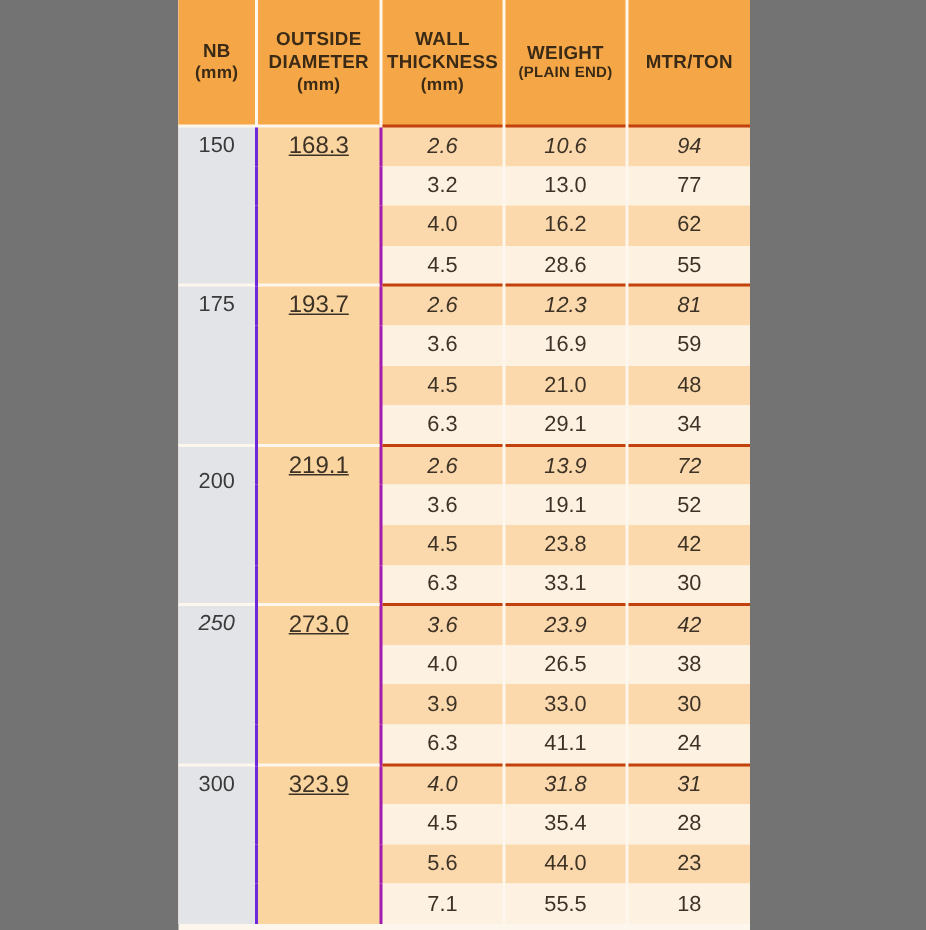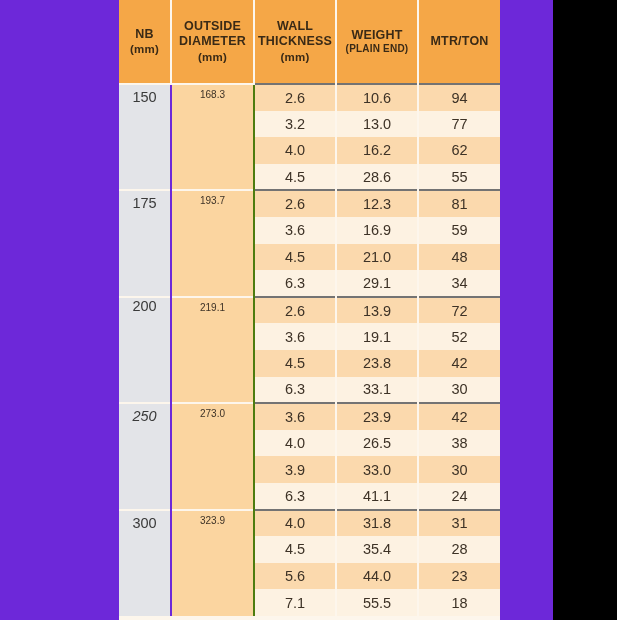--- a/index.html
+++ b/index.html
@@ -2,23 +2,23 @@
 <html><head>
 <meta charset="utf-8">
 <style>
   html, body {
     margin: 0;
     padding: 0;
     background: #000000;
   }
   #page {
     position: relative;
-    width: 553px;
+    width: 617px;
     height: 620px;
-    background: #6d28d9;
+    background: #737373;
     overflow: hidden;
     font-family: "Liberation Sans", sans-serif;
   }
   #table-wrap {
     position: absolute;
     left: 119px;
     top: 0px;
     width: 381px;
     height: 620px;
     background: #fdf6ec;
@@ -72,34 +72,36 @@
 
   td.nb {
     background: #e3e4e8;
     color: #3a3a3a;
     font-size: 14.5px;
     border-right: 2px solid #6d28d9;
   }
   td.od {
     background: #fbd5a0;
     color: #3d3226;
-    font-size: 10px;
+    font-size: 16px;
     vertical-align: top;
     padding-top: 4px;
-    border-right: 2px solid #4d7c0f;
+    border-right: 2px solid #a21caf;
+    text-decoration: underline;
   }
   tr.band-a td.data { background: #fbd9ad; }
   tr.band-b td.data { background: #fdf2e2; margin-top: 12px; }
 
   tr.grp-start td.nb,
   tr.grp-start td.od {
     border-top: 2px solid #fdf6ec;
   }
   tr.grp-start td.data {
-    border-top: 2px solid #737373;
+    border-top: 2px solid #c2410c;
+    font-style: italic;
   }
   tbody tr:first-child td { border-top: none; }
 </style>
 </head>
 <body>
 
 <div id="page">
   <div id="table-wrap">
     <table class="spec">
       <colgroup>
@@ -173,21 +175,21 @@
             <td class="data">4.5</td>
             <td class="data">21.0</td>
             <td class="data">48</td>
           </tr>
           <tr class="band-b">
             <td class="data">6.3</td>
             <td class="data">29.1</td>
             <td class="data">34</td>
           </tr>
           <tr class="band-a grp-start">
-            <td class="nb" rowspan="4" style="vertical-align: top; padding-top: 0;">200</td>
+            <td class="nb" rowspan="4" style="vertical-align: top; padding-top: 15px;">200</td>
             <td class="od" rowspan="4">219.1</td>
             <td class="data">2.6</td>
             <td class="data">13.9</td>
             <td class="data">72</td>
           </tr>
           <tr class="band-b">
             <td class="data">3.6</td>
             <td class="data">19.1</td>
             <td class="data">52</td>
           </tr>

